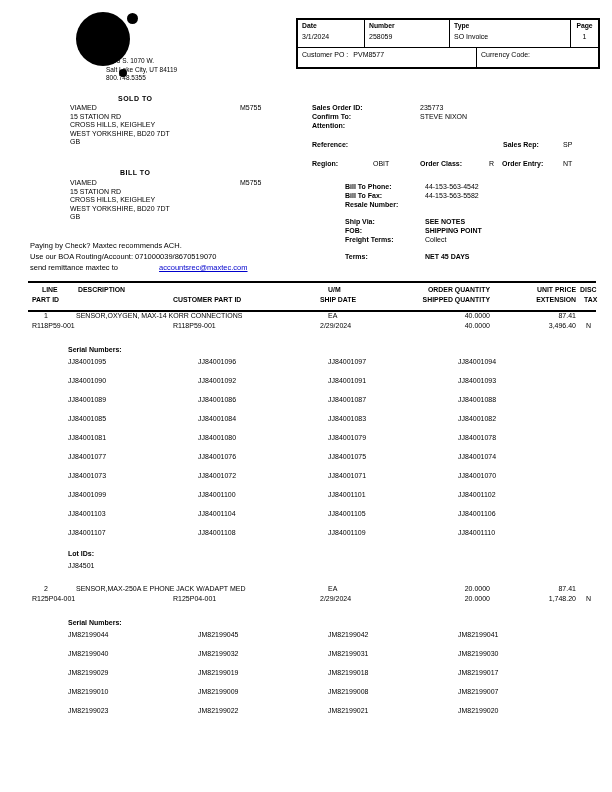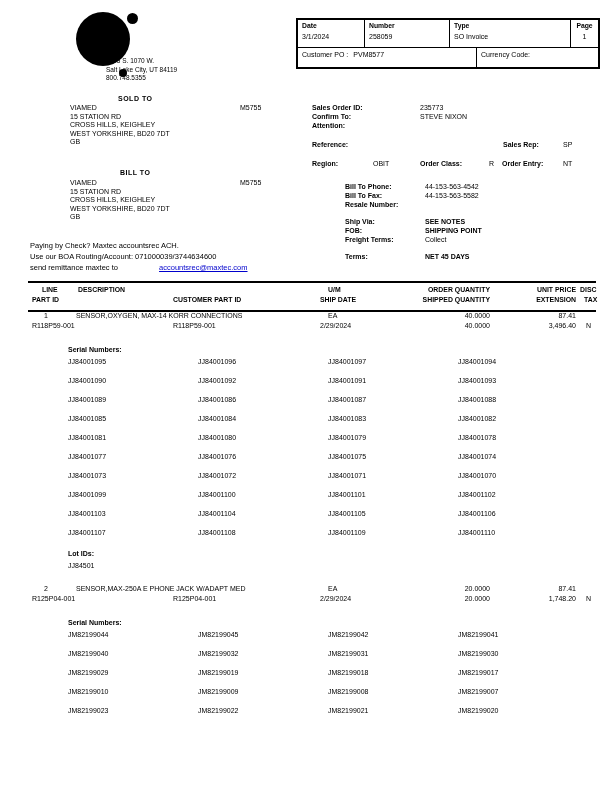--- a/index.html
+++ b/index.html
@@ -149,22 +149,22 @@
   <span class="abs lab" style="left:345px;top:218px;">Ship Via:</span>
   <span class="abs lab" style="left:425px;top:218px;">SEE NOTES</span>
   <span class="abs lab" style="left:345px;top:227px;">FOB:</span>
   <span class="abs lab" style="left:425px;top:227px;">SHIPPING POINT</span>
   <span class="abs lab" style="left:345px;top:236px;">Freight Terms:</span>
   <span class="abs" style="left:425px;top:236px;">Collect</span>
   <span class="abs lab" style="left:345px;top:253px;">Terms:</span>
   <span class="abs lab" style="left:425px;top:253px;">NET 45 DAYS</span>
 
   <div class="abs" style="left:30px;top:240px;font-size:7.5px;line-height:11px;">
-    <div>Paying by Check?  Maxtec accountsrec ACH.</div>
-    <div>Use our BOA Routing/Account: 071000039/3744634600</div>
+    <div>Paying by Check?  Maxtec recommends ACH.</div>
+    <div>Use our BOA Routing/Account: 071000039/8670519070</div>
     <div>
       <span>send remittance maxtec to </span><a class="email-link">accountsrec@maxtec.com</a>
     </div>
   </div>
 
   <div id="table-header">
     <div class="hrow">
       <span class="h-line">LINE</span>
       <span class="h-desc">DESCRIPTION</span>
       <span class="h-um">U/M</span>

